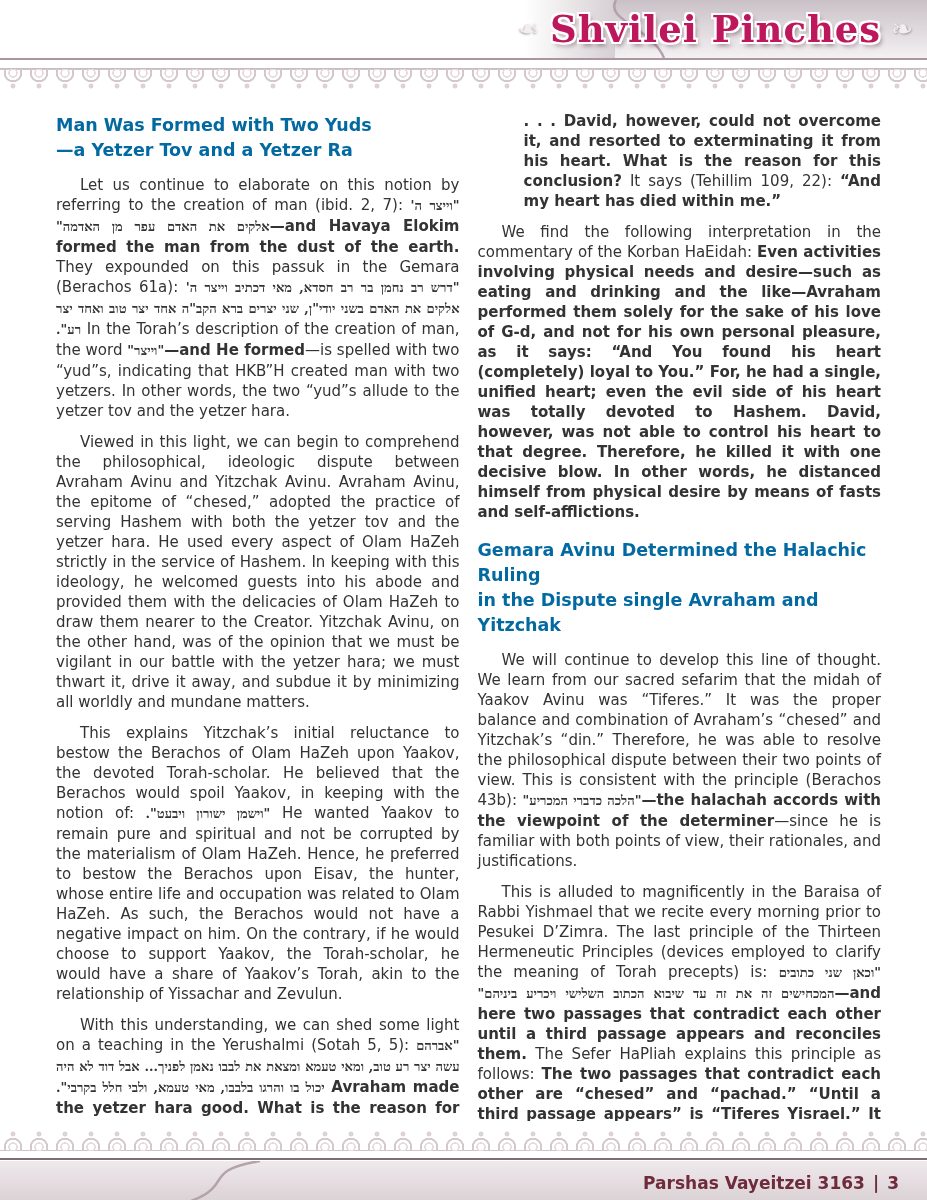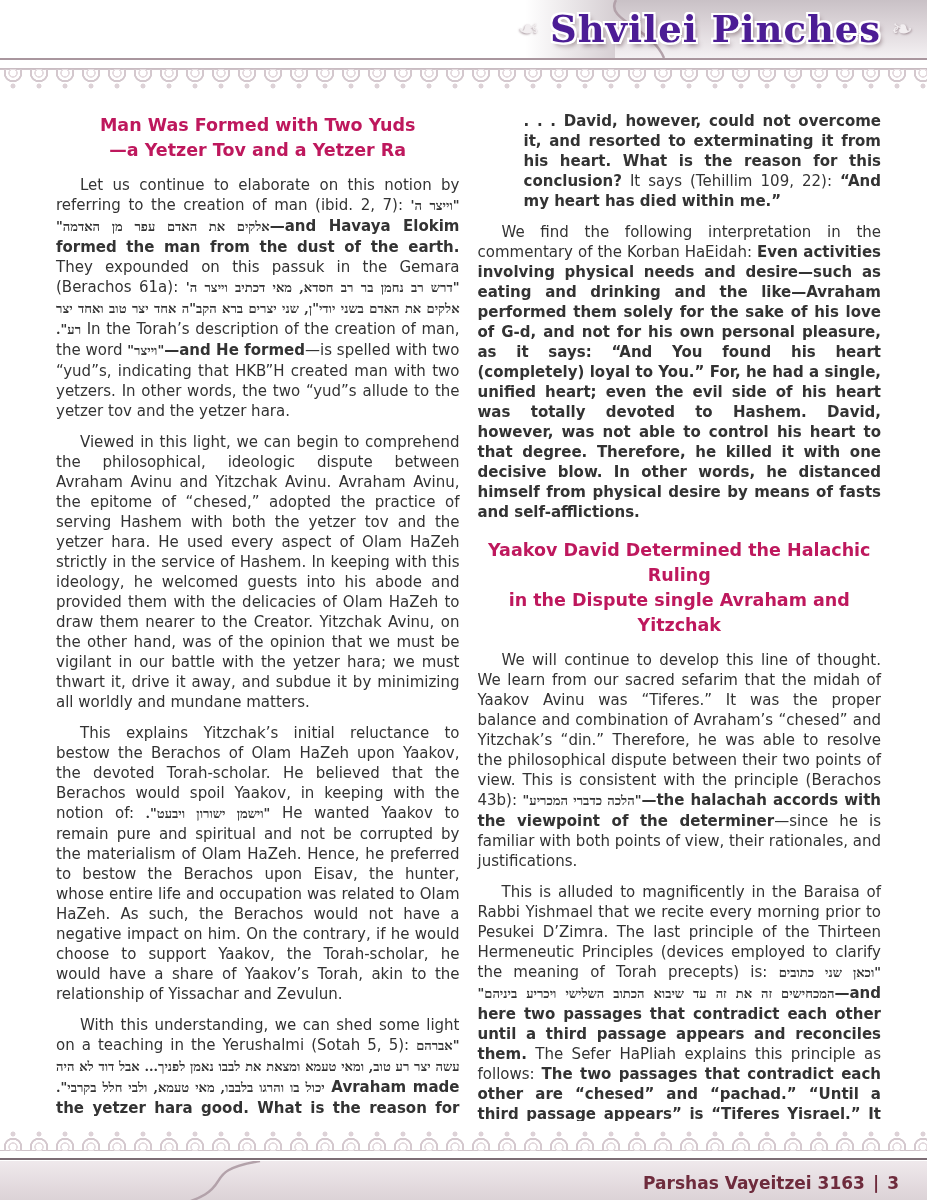--- a/index.html
+++ b/index.html
@@ -25,21 +25,21 @@
     background:linear-gradient(90deg,rgba(255,255,255,0),#d6cfd3);
   }
   .header-curve{position:absolute;left:586px;top:0;height:58px;width:120px;}
   .page-title-wrap{
     position:absolute;top:0;right:14px;height:58px;
     display:flex;align-items:center;gap:10px;z-index:2;
   }
   .page-title{
     font-family:"DejaVu Serif","Liberation Serif",serif;
     font-size:37px;font-weight:700;letter-spacing:1px;
-    color:#4c1d95;
+    color:#be185d;
     text-shadow:-2px -2px 0 #fff,2px -2px 0 #fff,-2px 2px 0 #fff,2px 2px 0 #fff,
                  -2px 0 0 #fff,2px 0 0 #fff,0 -2px 0 #fff,0 2px 0 #fff,
                  3px 4px 4px rgba(86,56,66,.5);
   }
   .ornament{
     font-size:26px;color:#f2eef0;
     text-shadow:1px 1px 2px rgba(120,95,105,.6);
   }
   .ornament.flip{transform:scaleX(-1);}
   
@@ -60,21 +60,21 @@
   .main-content{
     display:flex;gap:18px;
     padding:12px 46px 0 56px;
     box-sizing:border-box;
     height:1022px;overflow:hidden;
   }
   .column{flex:1 1 0;min-width:0;}
   .section-heading{
     margin:2px 0 12px 0;
     font-size:17.5px;line-height:25px;font-weight:700;
-    color:#be185d;text-align:center;
+    color:#0369a1;text-align:left;
   }
   .column .section-heading + .para{margin-top:4px;}
   .section-heading.spaced{margin-top:16px;}
   .para{
     margin:0 0 11px 0;
     font-size:15px;line-height:20px;
     text-align:justify;text-indent:24px;
   }
   .para.noindent{text-indent:0;margin-left:46px;}
   .para .b{font-weight:700;}
@@ -125,21 +125,21 @@
         </h3>
         <p class="para"><span>Let us continue to elaborate on this notion by referring to the creation of man (ibid. 2, 7): </span><span class="he" dir="rtl">"וייצר ה' אלקים את האדם עפר מן האדמה"</span><span class="b">—and Havaya Elokim formed the man from the dust of the earth.</span><span> They expounded on this passuk in the Gemara (Berachos 61a): </span><span class="he" dir="rtl">"דרש רב נחמן בר רב חסדא, מאי דכתיב וייצר ה' אלקים את האדם בשני יודי"ן, שני יצרים ברא הקב"ה אחד יצר טוב ואחד יצר רע".</span><span> In the Torah’s description of the creation of man, the word </span><span class="he" dir="rtl">"וייצר"</span><span class="b">—and He formed</span><span>—is spelled with two “yud”s, indicating that HKB”H created man with two yetzers.  In other words, the two “yud”s allude to the yetzer tov and the yetzer hara.</span></p>
         <p class="para"><span>Viewed in this light, we can begin to comprehend the philosophical, ideologic dispute between Avraham Avinu and Yitzchak Avinu.  Avraham Avinu, the epitome of “chesed,” adopted the practice of serving Hashem with both the yetzer tov and the yetzer hara.  He used every aspect of Olam HaZeh strictly in the service of Hashem. In keeping with this ideology, he welcomed guests into his abode and provided them with the delicacies of Olam HaZeh to draw them nearer to the Creator. Yitzchak Avinu, on the other hand, was of the opinion that we must be vigilant in our battle with the yetzer hara; we must thwart it, drive it away, and subdue it by minimizing all worldly and mundane matters.</span></p>
         <p class="para"><span>This explains Yitzchak’s initial reluctance to bestow the Berachos of Olam HaZeh upon Yaakov, the devoted Torah-scholar.  He believed that the Berachos would spoil Yaakov, in keeping with the notion of: </span><span class="he" dir="rtl">"וישמן ישורון ויבעט".</span><span>  He wanted Yaakov to remain pure and spiritual and not be corrupted by the materialism of Olam HaZeh.  Hence, he preferred to bestow the Berachos upon Eisav, the hunter, whose entire life and occupation was related to Olam HaZeh.  As such, the Berachos would not have a negative impact on him. On the contrary, if he would choose to support Yaakov, the Torah-scholar, he would have a share of Yaakov’s Torah, akin to the relationship of Yissachar and Zevulun.</span></p>
         <p class="para"><span>With this understanding, we can shed some light on a teaching in the Yerushalmi (Sotah 5, 5): </span><span class="he" dir="rtl">"אברהם עשה יצר רע טוב, ומאי טעמא ומצאת את לבבו נאמן לפניך... אבל דוד לא היה יכול בו והרגו בלבבו, מאי טעמא, ולבי חלל בקרבי".</span><span class="b">  Avraham made the yetzer hara good.  What is the reason for this conclusion?</span><span>  It says (Nechemiah 9, 8)</span><span class="b">: “And You found his heart (completely) loyal to You”</span></p>
       </div>
     <div class="column" id="right-column">
         <p class="para noindent"><span class="b">. . . David, however, could not overcome it, and resorted to exterminating it from his heart. What is the reason for this conclusion?</span><span>  It says (Tehillim 109, 22): </span><span class="b">“And my heart has died within me.”</span></p>
         <p class="para"><span>We find the following interpretation in the commentary of the Korban HaEidah: </span><span class="b">Even activities involving physical needs and desire—such as eating and drinking and the like—Avraham performed them solely for the sake of his love of G-d, and not for his own personal pleasure, as it says: “And You found his heart (completely) loyal to You.”  For, he had a single, unified heart; even the evil side of his heart was totally devoted to Hashem.  David, however, was not able to control his heart to that degree. Therefore, he killed it with one decisive blow.  In other words, he distanced himself from physical desire by means of fasts and self-afflictions.</span></p>
         <h3 class="section-heading spaced">
-          <div>Yaakov David Determined the Halachic Ruling</div>
+          <div>Gemara Avinu Determined the Halachic Ruling</div>
           <div>in the Dispute single Avraham and Yitzchak</div>
         </h3>
         <p class="para"><span>We will continue to develop this line of thought.  We learn from our sacred sefarim that the midah of Yaakov Avinu was “Tiferes.”  It was the proper balance and combination of Avraham’s “chesed” and Yitzchak’s “din.” Therefore, he was able to resolve the philosophical dispute between their two points of view.  This is consistent with the principle (Berachos 43b): </span><span class="he" dir="rtl">"הלכה כדברי המכריע"</span><span class="b">—the halachah accords with the viewpoint of the determiner</span><span>—since he is familiar with both points of view, their rationales, and justifications.</span></p>
         <p class="para"><span>This is alluded to magnificently in the Baraisa of Rabbi Yishmael that we recite every morning prior to Pesukei D’Zimra.  The last principle of the Thirteen Hermeneutic Principles (devices employed to clarify the meaning of Torah precepts) is: </span><span class="he" dir="rtl">"וכאן שני כתובים המכחישים זה את זה עד שיבוא הכתוב השלישי ויכריע ביניהם"</span><span class="b">—and here two passages that contradict each other until a third passage appears and reconciles them.</span><span>  The Sefer HaPliah explains this principle as follows: </span><span class="b">The two passages that contradict each other are “chesed” and “pachad.”  “Until a third passage appears” is “Tiferes Yisrael.” It encompasses them both, determines between them, and reconciles them </span></p>
       </div>
   </div>
 
   <div class="lace bottom"></div>
   <div class="footer-rule"></div>
 

